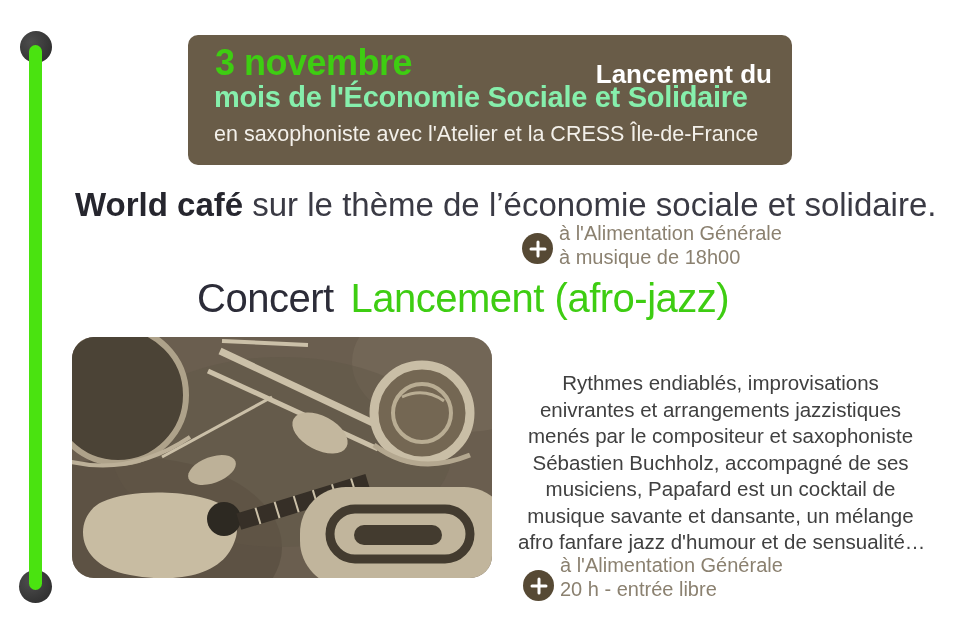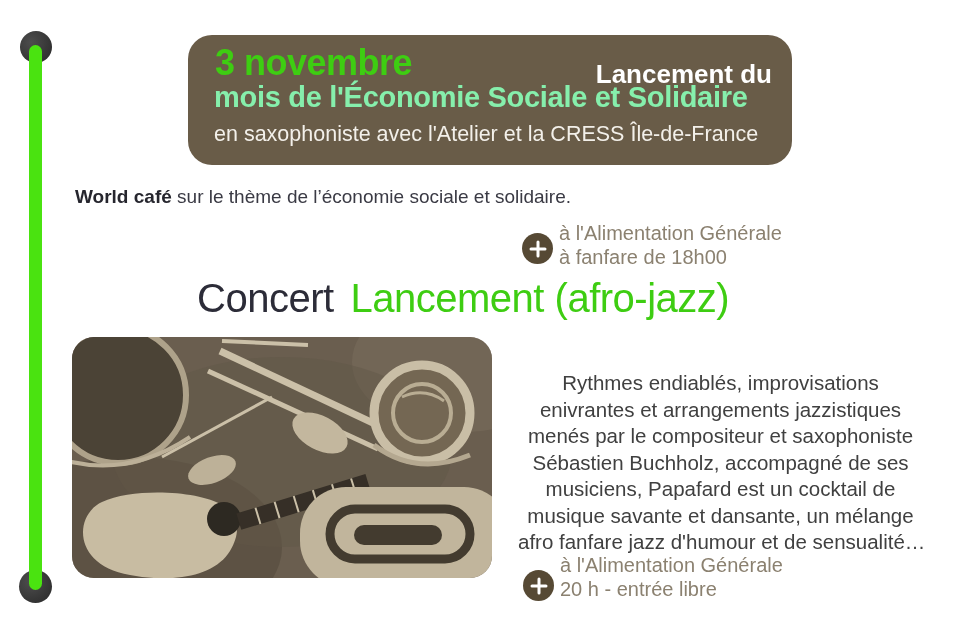--- a/index.html
+++ b/index.html
@@ -6,27 +6,27 @@
   .stage{
     position:relative;width:953px;height:635px;background:#ffffff;overflow:hidden;
     font-family:"Liberation Sans", sans-serif;
   }
   
   .tl-dot{position:absolute;border-radius:50%;background:radial-gradient(circle at 35% 35%, #4d4d4d, #323232 72%);}
   .tl-dot.top{left:20px;top:31px;width:32px;height:32px;}
   .tl-dot.bot{left:19px;top:570px;width:33px;height:33px;}
   .tl-bar{position:absolute;left:29px;top:45px;width:13px;height:545px;background:#4AE310;border-radius:7px;z-index:2;}
   
-  .header-box{position:absolute;left:188px;top:35px;width:604px;height:130px;background:#695C48;border-radius:24px;}
+  .header-box{position:absolute;left:188px;top:35px;width:604px;height:130px;background:#695C48;border-radius:10px;}
   .h-date{position:absolute;left:27px;top:7px;font-size:36px;font-weight:bold;color:#3ECD12;letter-spacing:-0.5px;white-space:nowrap;}
   .h-kick{position:absolute;right:20px;top:24px;font-size:26px;font-weight:bold;color:#ffffff;white-space:nowrap;}
   .h-title{position:absolute;left:26px;top:46px;font-size:29px;font-weight:bold;color:#86efac;letter-spacing:-0.3px;white-space:nowrap;}
   .h-part{position:absolute;left:26px;top:87px;font-size:21.5px;font-weight:normal;color:#f3f0ea;white-space:nowrap;}
   
-  .worldcafe{position:absolute;left:75px;top:186px;font-size:19px;color:#3A3A44;white-space:nowrap;}
+  .worldcafe{position:absolute;left:75px;top:186px;font-size:33px;color:#3A3A44;white-space:nowrap;}
   .worldcafe .lead{font-weight:bold;color:#26262E;}
   
   .plus{position:absolute;width:31px;height:31px;border-radius:50%;background:#564934;cursor:pointer;}
   .plus::before,.plus::after{content:"";position:absolute;left:50%;top:50%;background:#ffffff;border-radius:2px;}
   .plus::before{width:17px;height:3px;transform:translate(-50%,-50%);}
   .plus::after{width:3px;height:17px;transform:translate(-50%,-50%);}
   
   .venue{position:absolute;color:#8B8170;font-size:20px;line-height:24px;white-space:nowrap;}
   .venue.top{left:559px;top:221px;}
   .venue.bot{left:560px;top:553px;}
@@ -55,21 +55,21 @@
     <div class="h-kick">Lancement du</div>
     <div class="h-title">mois de l'Économie Sociale et Solidaire</div>
     <div class="h-part">en saxophoniste avec l'Atelier et la CRESS Île-de-France</div>
   </div>
 
   <div class="worldcafe"><span class="lead">World café</span><span> sur le thème de l’économie sociale et solidaire.</span></div>
 
   <div class="plus" style="left:522px;top:233px;"></div>
   <div class="venue top">
     <div>à l'Alimentation Générale</div>
-    <div>à fanfare de 18h00</div>
+    <div>à musique de 18h00</div>
   </div>
 
   <div class="concert"><span class="label">Concert</span><span class="act">Lancement (afro-jazz)</span></div>
 
   <div class="photo">
     <svg viewBox="0 0 420 241" preserveAspectRatio="none" aria-hidden="true">
       <rect width="420" height="241" fill="#6F6253"></rect>
       <ellipse cx="60" cy="210" rx="150" ry="90" fill="#5C5243" opacity="0.75"></ellipse>
       <ellipse cx="390" cy="25" rx="110" ry="70" fill="#7E7161" opacity="0.6"></ellipse>
       <ellipse cx="210" cy="115" rx="170" ry="95" fill="#665B4C" opacity="0.5"></ellipse>

